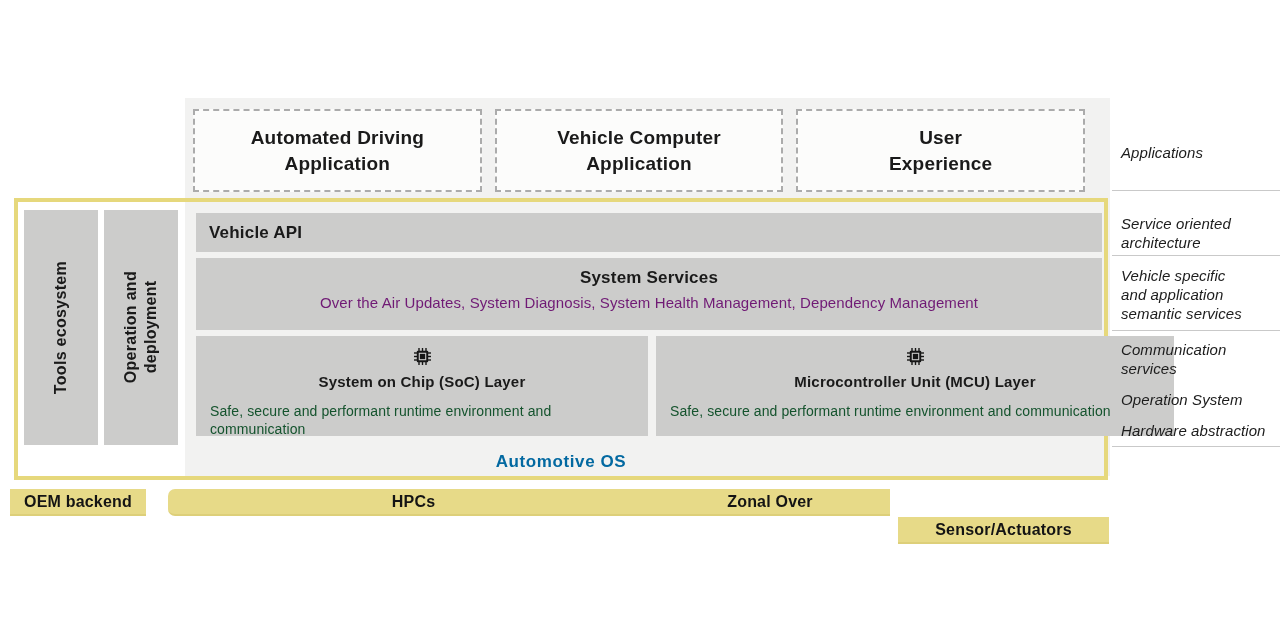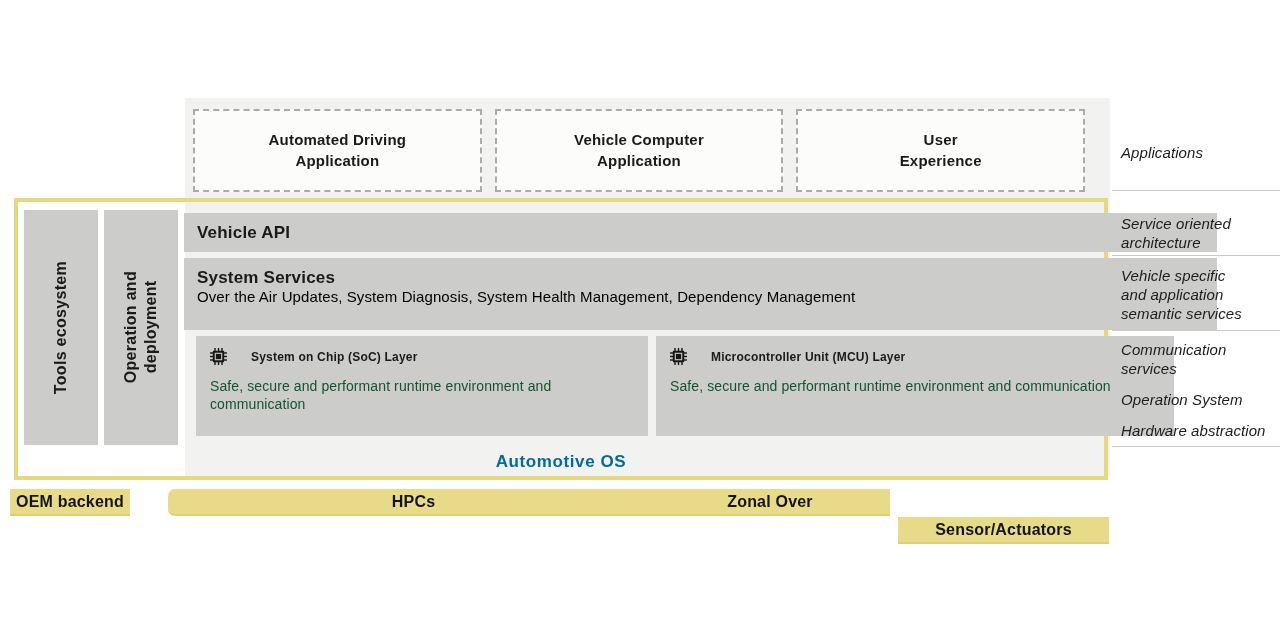--- a/index.html
+++ b/index.html
@@ -35,21 +35,21 @@
   }
   .app-box {
     flex: 1;
     background: #fcfcfb;
     border: 2px dashed #ababab;
     display: flex;
     align-items: center;
     justify-content: center;
     text-align: center;
     font-weight: bold;
-    font-size: 15px;
+    font-size: 19px;
     line-height: 1.35;
     letter-spacing: 0.2px;
     white-space: pre-line;
   }
 
   
   .os-box {
     position: absolute;
     left: 14px; top: 198px;
     width: 1094px; height: 282px;
@@ -86,56 +86,59 @@
     font-size: 16px;
     letter-spacing: 0.3px;
     text-align: center;
     line-height: 1.25;
     white-space: pre-line;
   }
 
   
   .bar {
     position: absolute;
-    left: 184px;
-    width: 1033px;
+    left: 196px;
+    width: 906px;
     background: #cccccb;
   }
   .bar-vehicle-api {
     top: 213px; height: 39px;
     display: flex; align-items: center;
     padding: 0 13px;
   }
   .bar-title { font-weight: bold; font-size: 17px; letter-spacing: 0.2px; }
   .bar-system-services {
     top: 258px; height: 72px;
     padding: 10px 13px 16px 13px;
+    text-align: center;
   }
   .bar-subtitle {
+    margin-top: 6px;
     font-size: 15px;
-    color: #000000;
+    color: #701a75;
     letter-spacing: 0.1px;
   }
 
   
   .layer-box {
     position: absolute;
     top: 336px; height: 100px;
     background: #cccccb;
     padding: 12px 14px 0 14px;
   }
   .layer-soc { left: 196px; width: 452px; }
   .layer-mcu { left: 656px; width: 518px; }
   .layer-title {
     display: flex;
     align-items: center;
-    gap: 24px;
-    font-weight: bold;
-    font-size: 12px;
+    gap: 8px;
+    font-weight: bold;
+    font-size: 15px;
     letter-spacing: 0.2px;
+    flex-direction: column;
   }
   .chip-icon { flex: 0 0 auto; display: inline-flex; }
   .layer-desc {
     margin-top: 12px;
     font-size: 14px;
     line-height: 1.3;
     color: #14532d;
     letter-spacing: 0.1px;
   }
 
@@ -146,21 +149,21 @@
     background: #e7da88;
     border-bottom: 2px solid #ddcf79;
     display: flex;
     align-items: center;
     justify-content: center;
     font-weight: bold;
     font-size: 16px;
     letter-spacing: 0.2px;
     color: #141414;
   }
-  .hw-oem    { left: 10px;  width: 120px; }
+  .hw-oem    { left: 10px;  width: 136px; }
   .hw-hpcs   { left: 168px; width: 491px; border-radius: 7px; }
   .hw-zonal  { left: 650px; width: 240px; }
   .hw-sensor { left: 898px; width: 211px; margin-top: 28px; }
 
   
   .rail-label {
     position: absolute;
     left: 1121px;
     width: 162px;
     font-style: italic;

